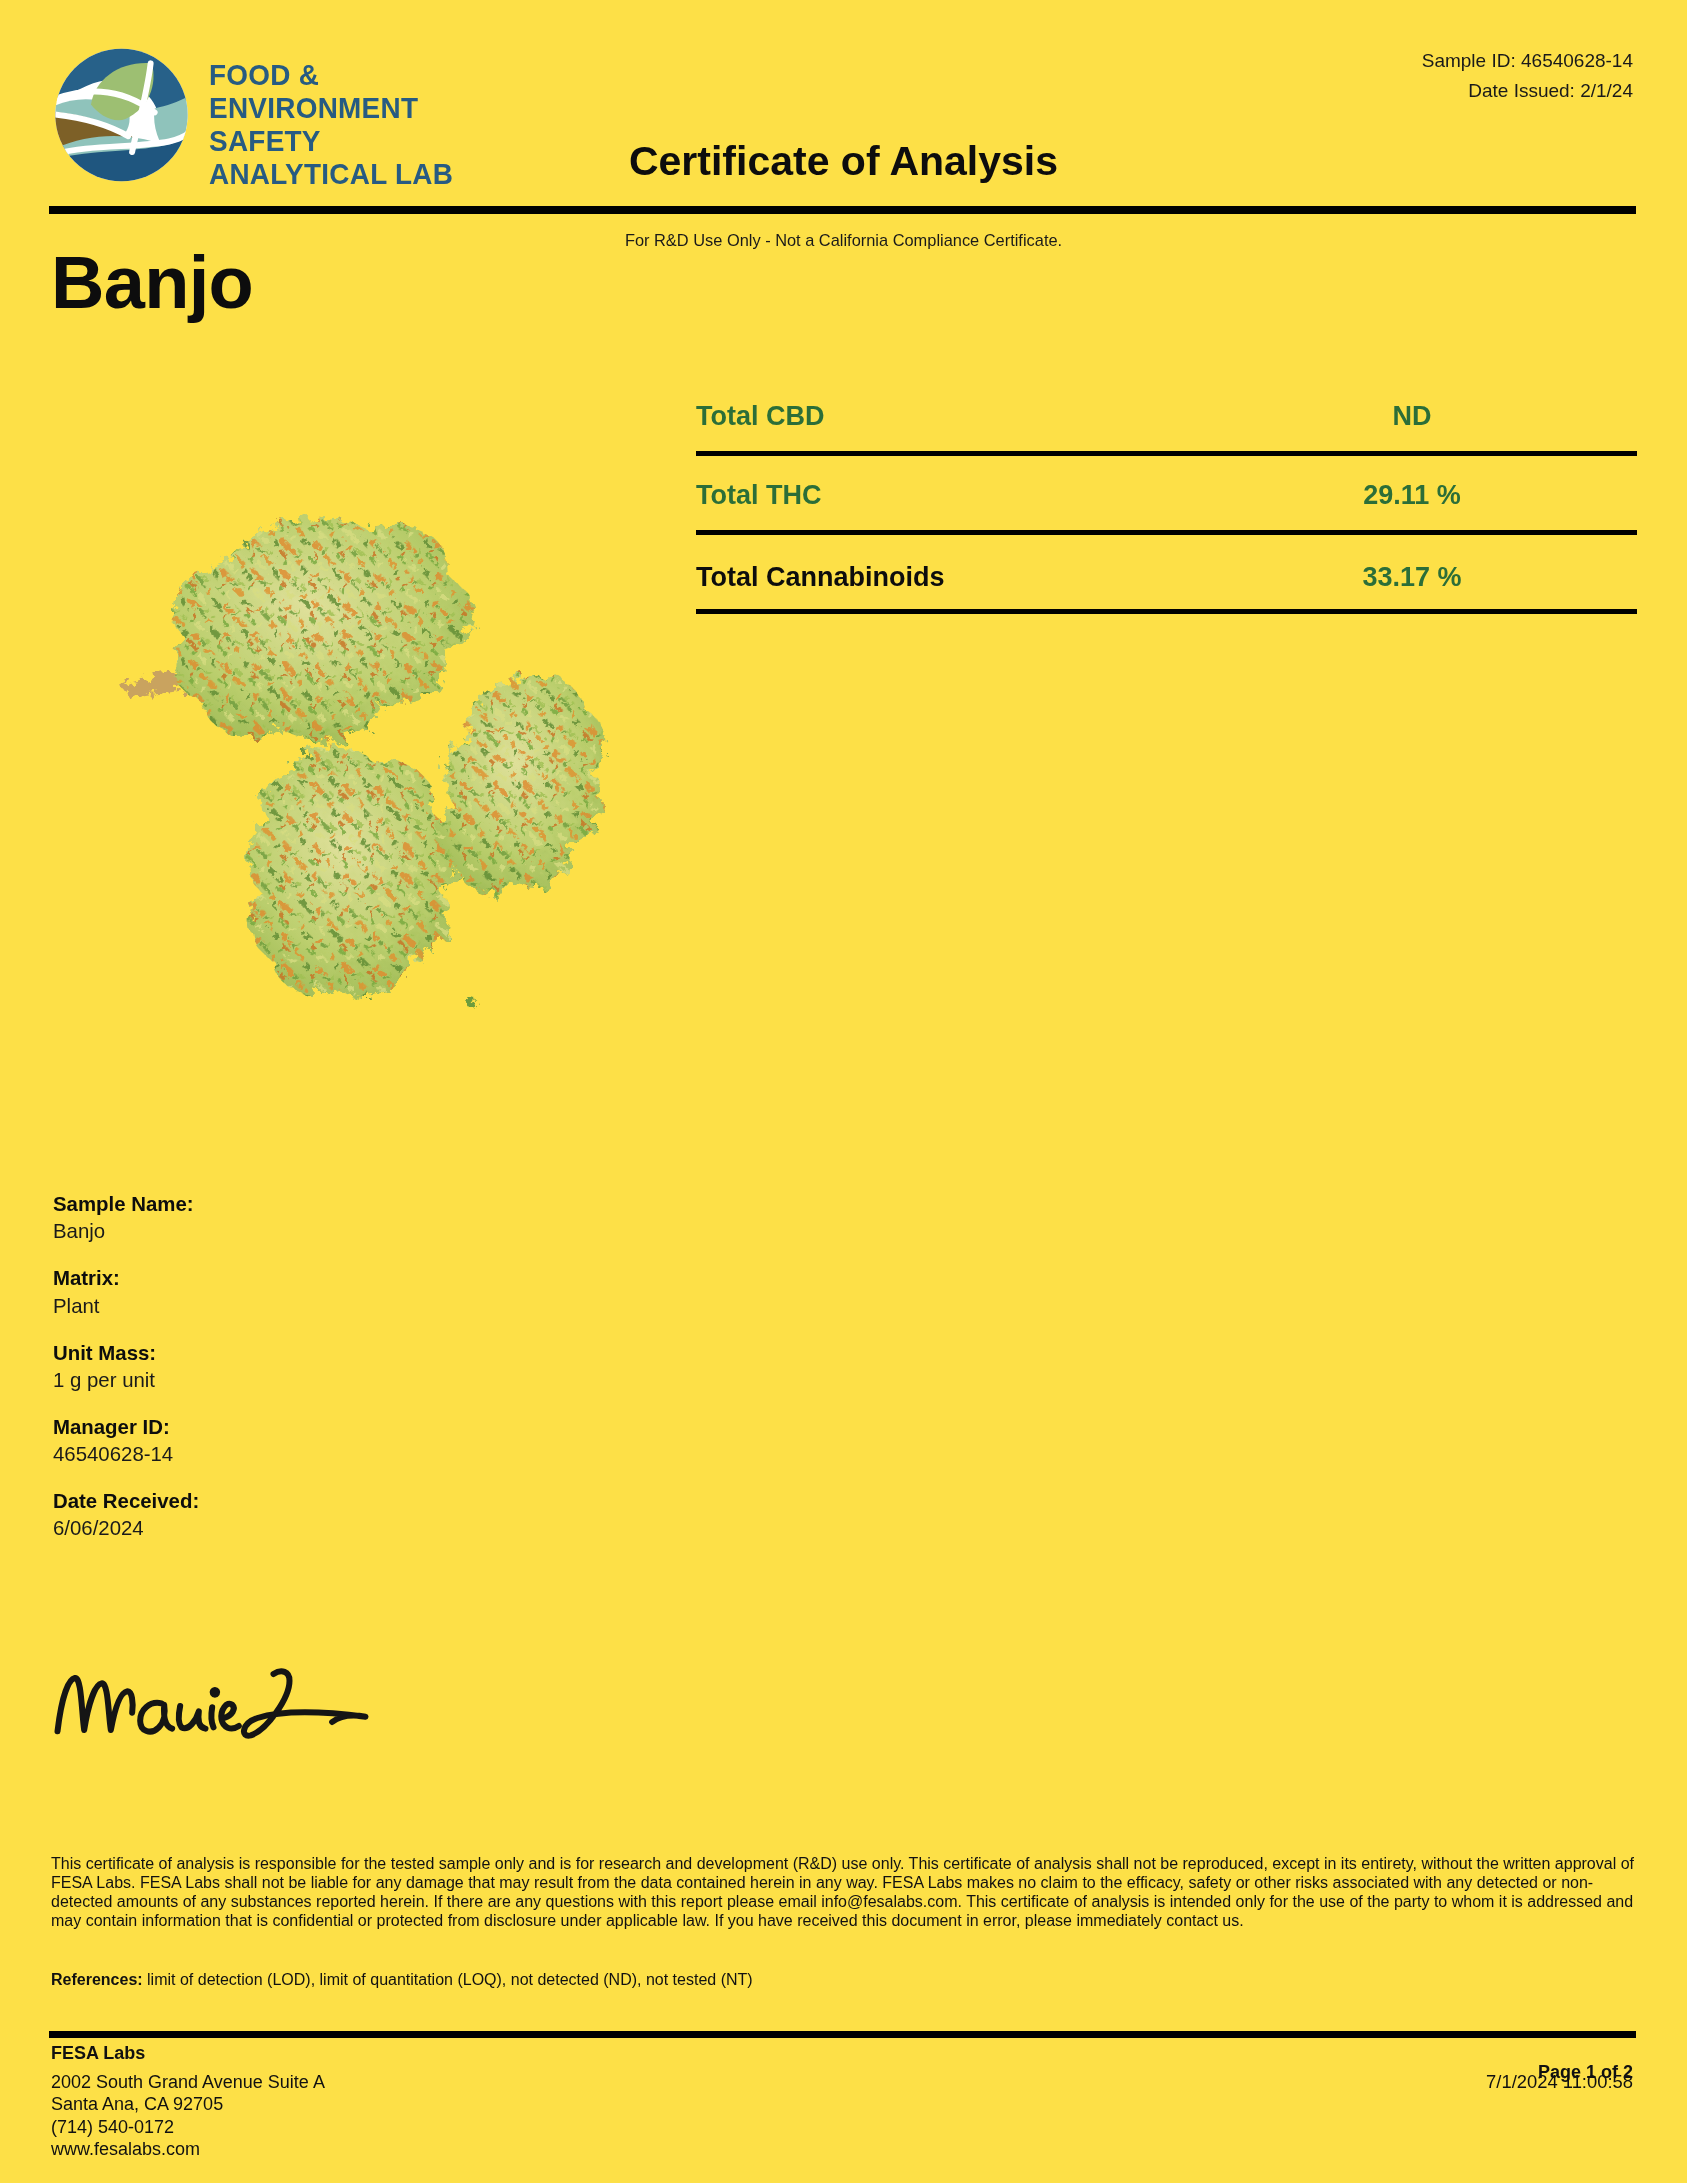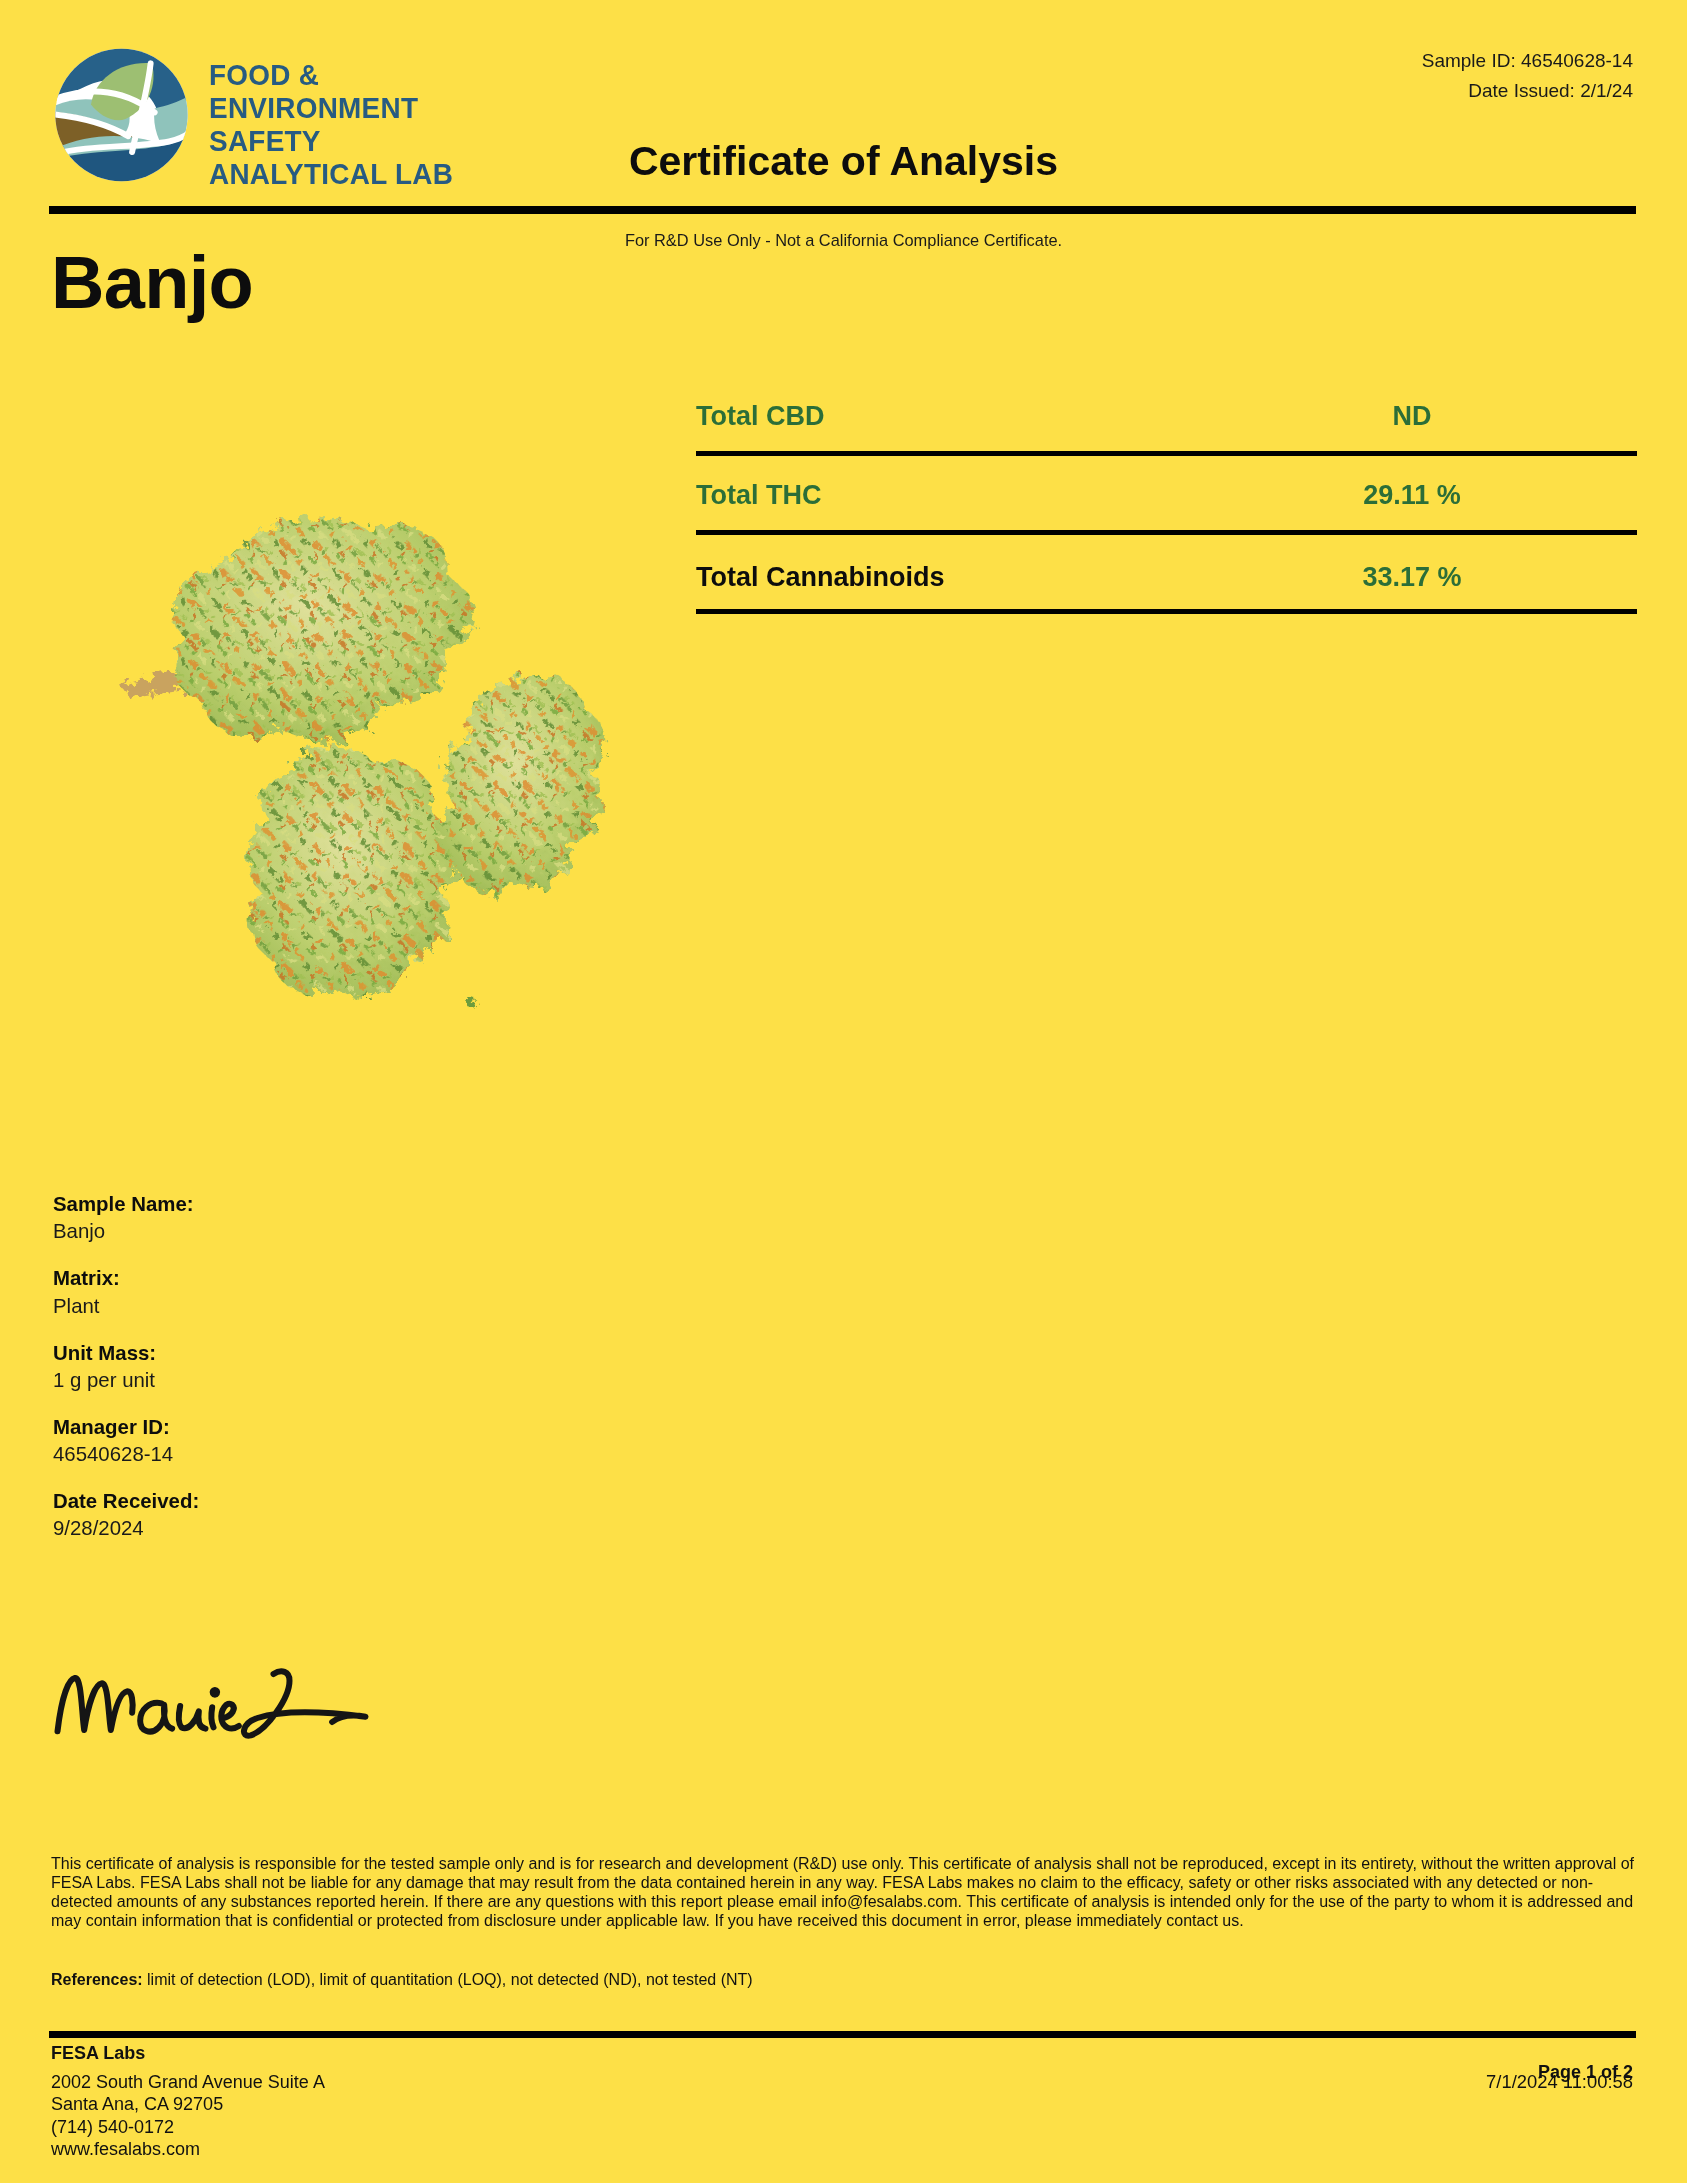--- a/index.html
+++ b/index.html
@@ -174,21 +174,21 @@
     <div class="pair">
       <div class="lbl">Unit Mass:</div>
       <div class="val">1 g per unit</div>
     </div>
     <div class="pair">
       <div class="lbl">Manager ID:</div>
       <div class="val">46540628-14</div>
     </div>
     <div class="pair">
       <div class="lbl">Date Received:</div>
-      <div class="val">9/28/2024</div>
+      <div class="val">6/06/2024</div>
     </div>
   </div>
 
   <svg class="signature" viewBox="0 0 560 150" aria-hidden="true">
     <g stroke="#151515" stroke-width="9" fill="none" stroke-linecap="round" stroke-linejoin="round">
       <path d="M16 122 C22 72 32 44 42 42 C52 40 52 92 56 120 C62 82 72 52 82 50 C92 48 92 94 96 120 C102 88 110 64 120 62 C128 60 130 80 128 94"></path>
       <path d="M172 80 C154 76 140 90 140 106 C140 122 156 128 168 116 C176 108 178 94 176 82 C175 96 176 114 188 118"></path>
       <path d="M200 84 C197 98 197 110 202 116 C212 122 224 106 228 92 C226 106 228 116 238 118"></path>
       <path d="M248 86 C246 98 246 108 250 116"></path>
       <path d="M252 60 a3.5 3.5 0 1 0 .2 0"></path>

